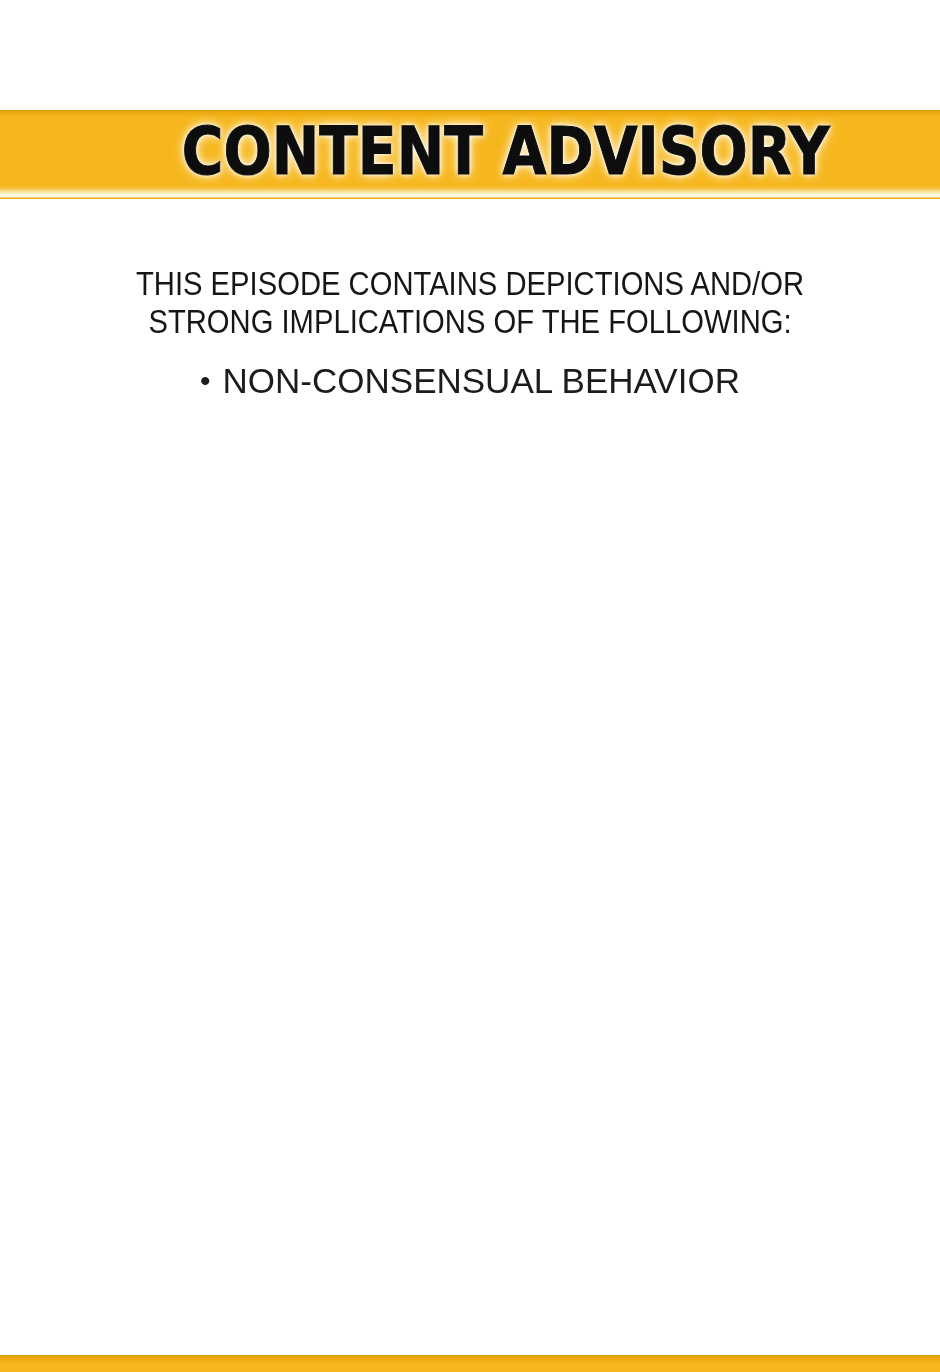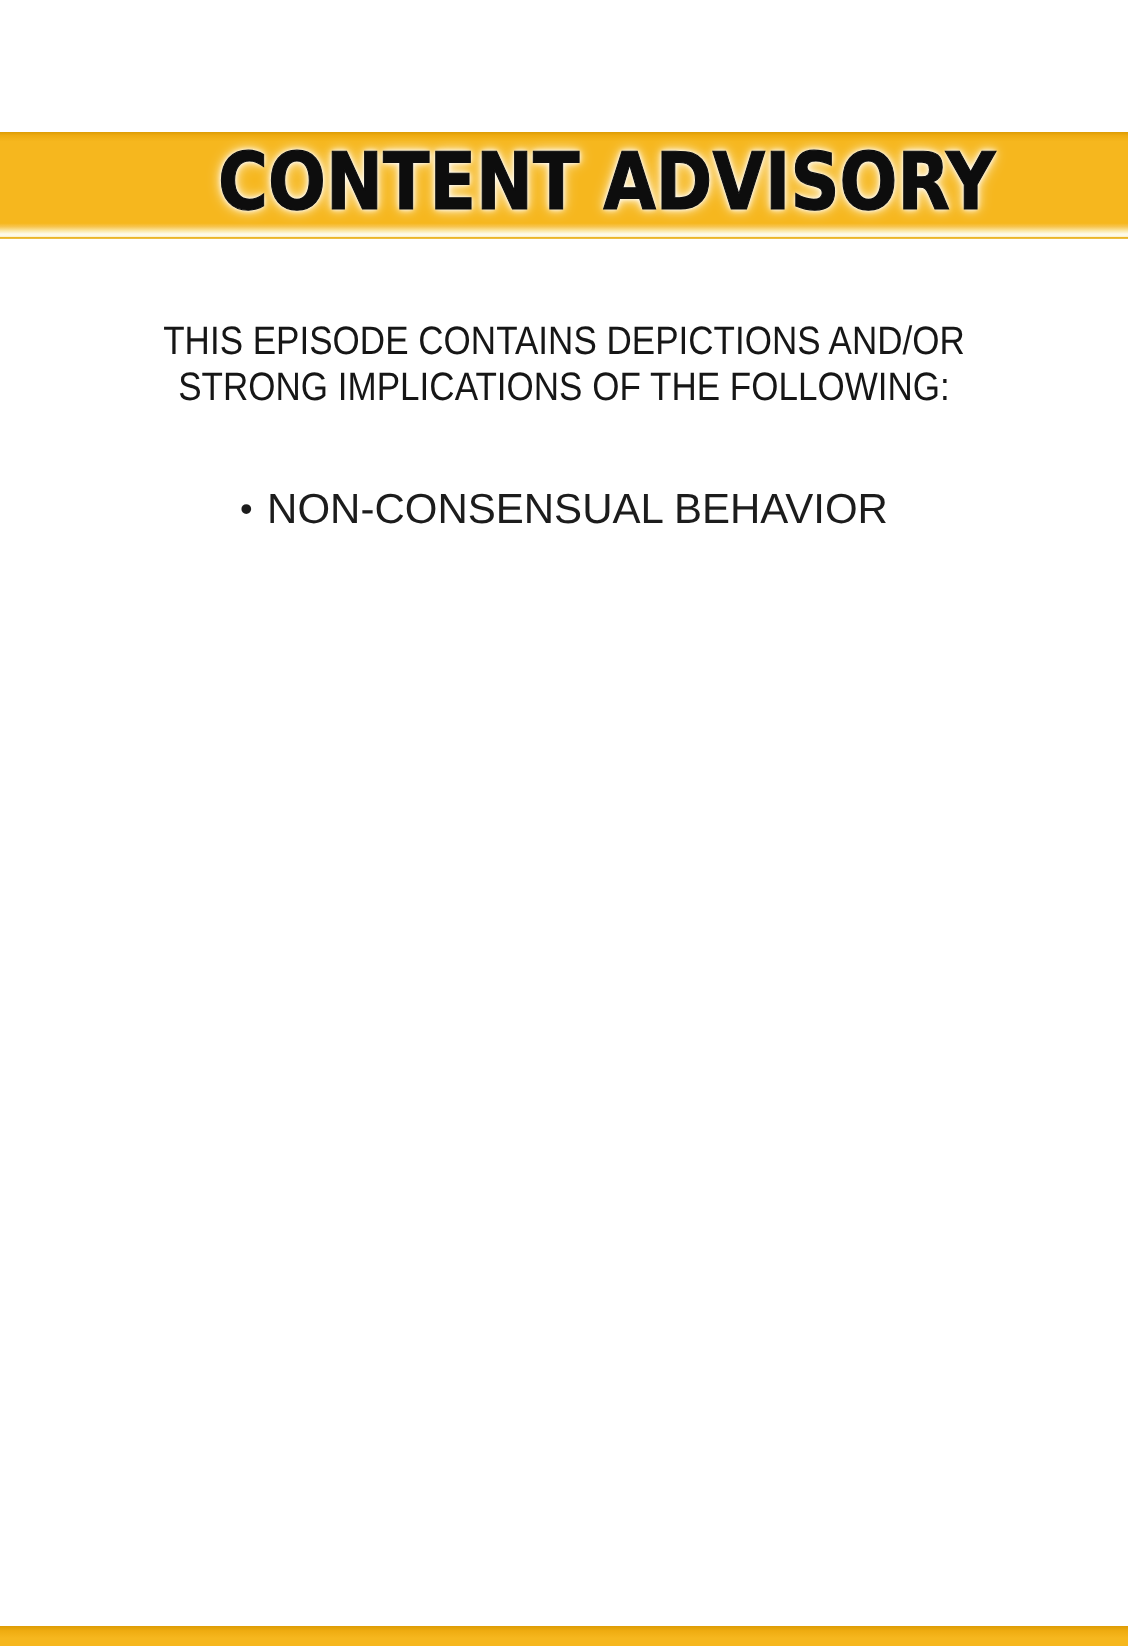--- a/index.html
+++ b/index.html
@@ -76,21 +76,20 @@
     position: absolute;
     top: 361px;
     left: 0;
     width: 940px;
     text-align: center;
     font-size: 35px;
     line-height: 40px;
     font-weight: 400;
     color: #1c1c1c;
     white-space: nowrap;
-    margin-top: 44px;
   }
   .item-line .bullet { margin-right: 12px; font-size: 30px; vertical-align: 2px; }
 
   
   .bottom-strip {
     position: absolute;
     left: 0;
     bottom: 0;
     width: 940px;
     height: 17px;

